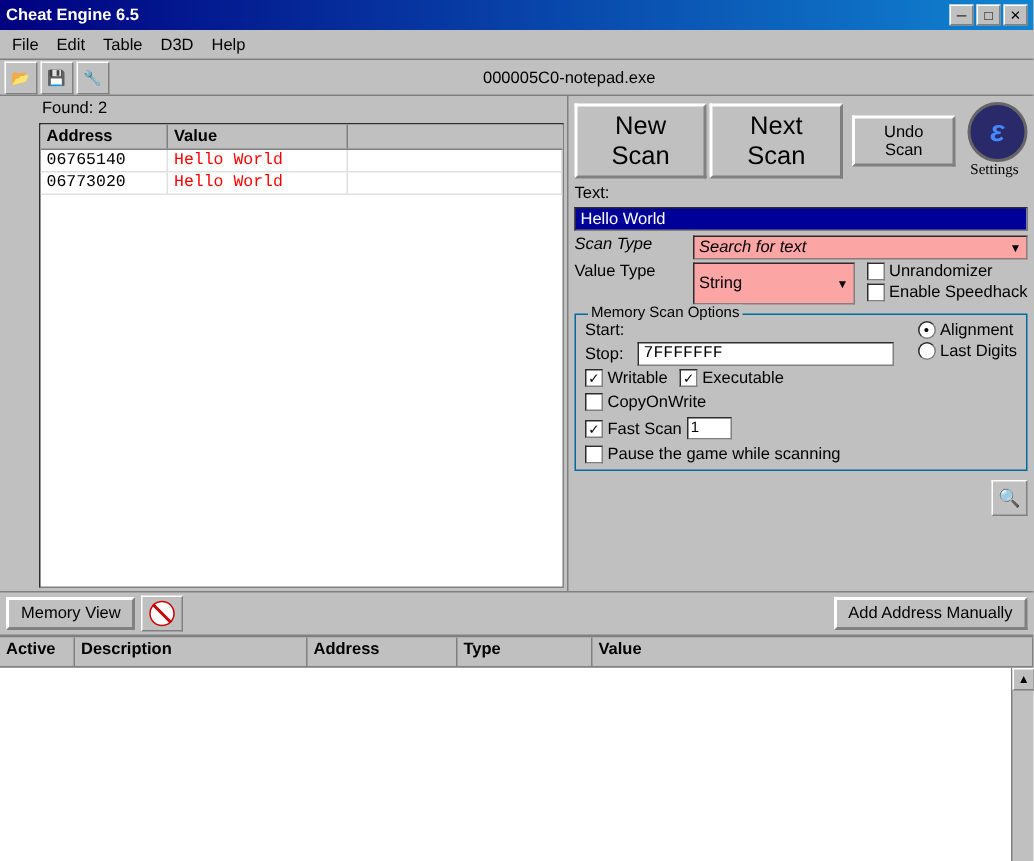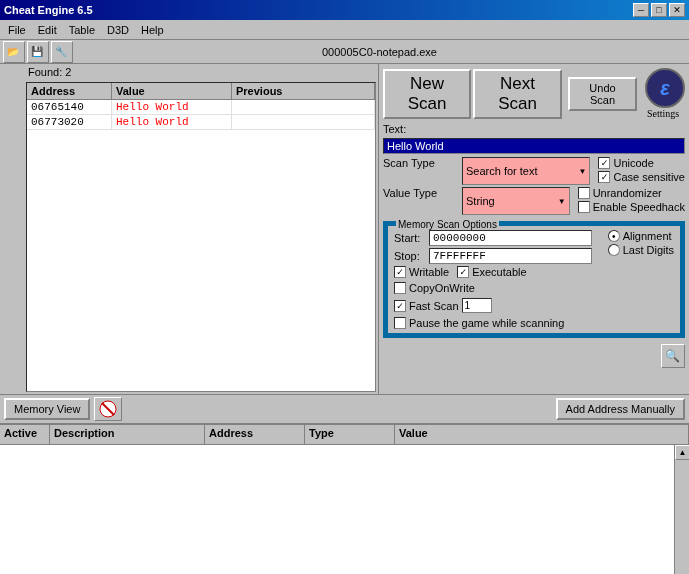--- a/index.html
+++ b/index.html
@@ -255,21 +255,21 @@
       justify-content: center;
       cursor: pointer;
     }
     .radio.checked::after {
       content: '•';
       font-size: 10px;
       color: black;
     }
     
     .group-box {
-      border: 5px solid #0369a1;
+      border: 1px solid #0369a1;
       padding: 4px 6px;
       margin: 4px 0;
       position: relative;
     }
     .group-label {
       position: absolute;
       top: -7px;
       left: 8px;
       background: #c0c0c0;
       padding: 0 2px;
@@ -411,21 +411,20 @@
 </div>
 
 <div style="display:flex;flex-direction:row;height:330px;">
 
   <div class="left-panel">
     <div class="found-label">Found: 2</div>
     <div class="address-table">
       <div class="table-header">
         <div class="th th-address">Address</div>
         <div class="th th-value">Value</div>
-        <div class="th th-prev">Previous</div>
       </div>
       <div class="table-row">
         <div class="td td-address">06765140</div>
         <div class="td td-value">Hello World</div>
         <div class="td td-prev"></div>
       </div>
       <div class="table-row">
         <div class="td td-address">06773020</div>
         <div class="td td-value">Hello World</div>
         <div class="td td-prev"></div>
@@ -445,35 +444,25 @@
       </div>
     </div>
 
     <div class="form-row">
       <span class="form-label">Text:</span>
     </div>
     <div class="form-row">
       <input class="text-input text-input-blue" style="width: 100%;" value="Hello World">
     </div>
 
-    <div style="display:flex;gap:4px;margin-bottom:2px;">
+    <div style="display:flex;gap:4px;margin-bottom:2px;font-style:italic;">
       <span class="form-label">Scan Type</span>
       <div class="dropdown" style="flex:1;">
         <span>Search for text</span>
         <span class="dropdown-arrow">▼</span>
-      </div>
-      <div class="checkbox-group">
-        <div class="checkbox-row">
-          <div class="checkbox checked"></div>
-          <span>Unicode</span>
-        </div>
-        <div class="checkbox-row">
-          <div class="checkbox checked"></div>
-          <span>Case sensitive</span>
-        </div>
       </div>
     </div>
 
     <div style="display:flex;gap:4px;margin-bottom:2px;">
       <span class="form-label">Value Type</span>
       <div class="dropdown" style="flex:1;">
         <span>String</span>
         <span class="dropdown-arrow">▼</span>
       </div>
       <div class="checkbox-group">
@@ -487,21 +476,20 @@
         </div>
       </div>
     </div>
 
     <div class="group-box">
       <span class="group-label">Memory Scan Options</span>
       <div style="display:flex;gap:8px;">
         <div style="flex:1;">
           <div class="scan-field-row">
             <span class="scan-field-label">Start:</span>
-            <input class="scan-input" value="00000000" style="">
           </div>
           <div class="scan-field-row">
             <span class="scan-field-label">Stop:</span>
             <input class="scan-input" value="7FFFFFFF" style="">
           </div>
           <div style="display:flex;gap:8px;margin-top:2px;">
             <div class="checkbox-row">
               <div class="checkbox checked"></div>
               <span>Writable</span>
             </div>

